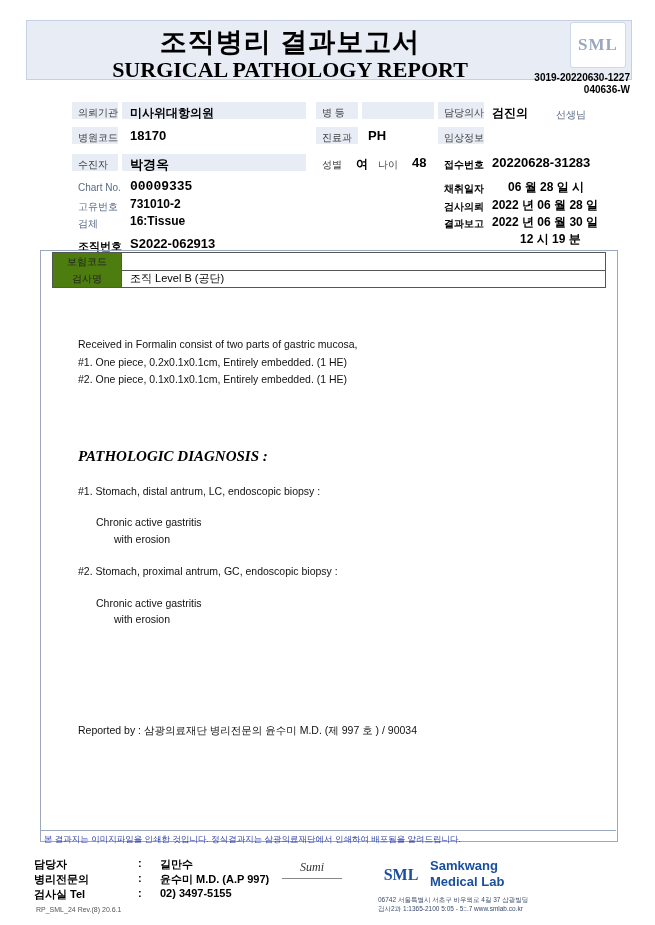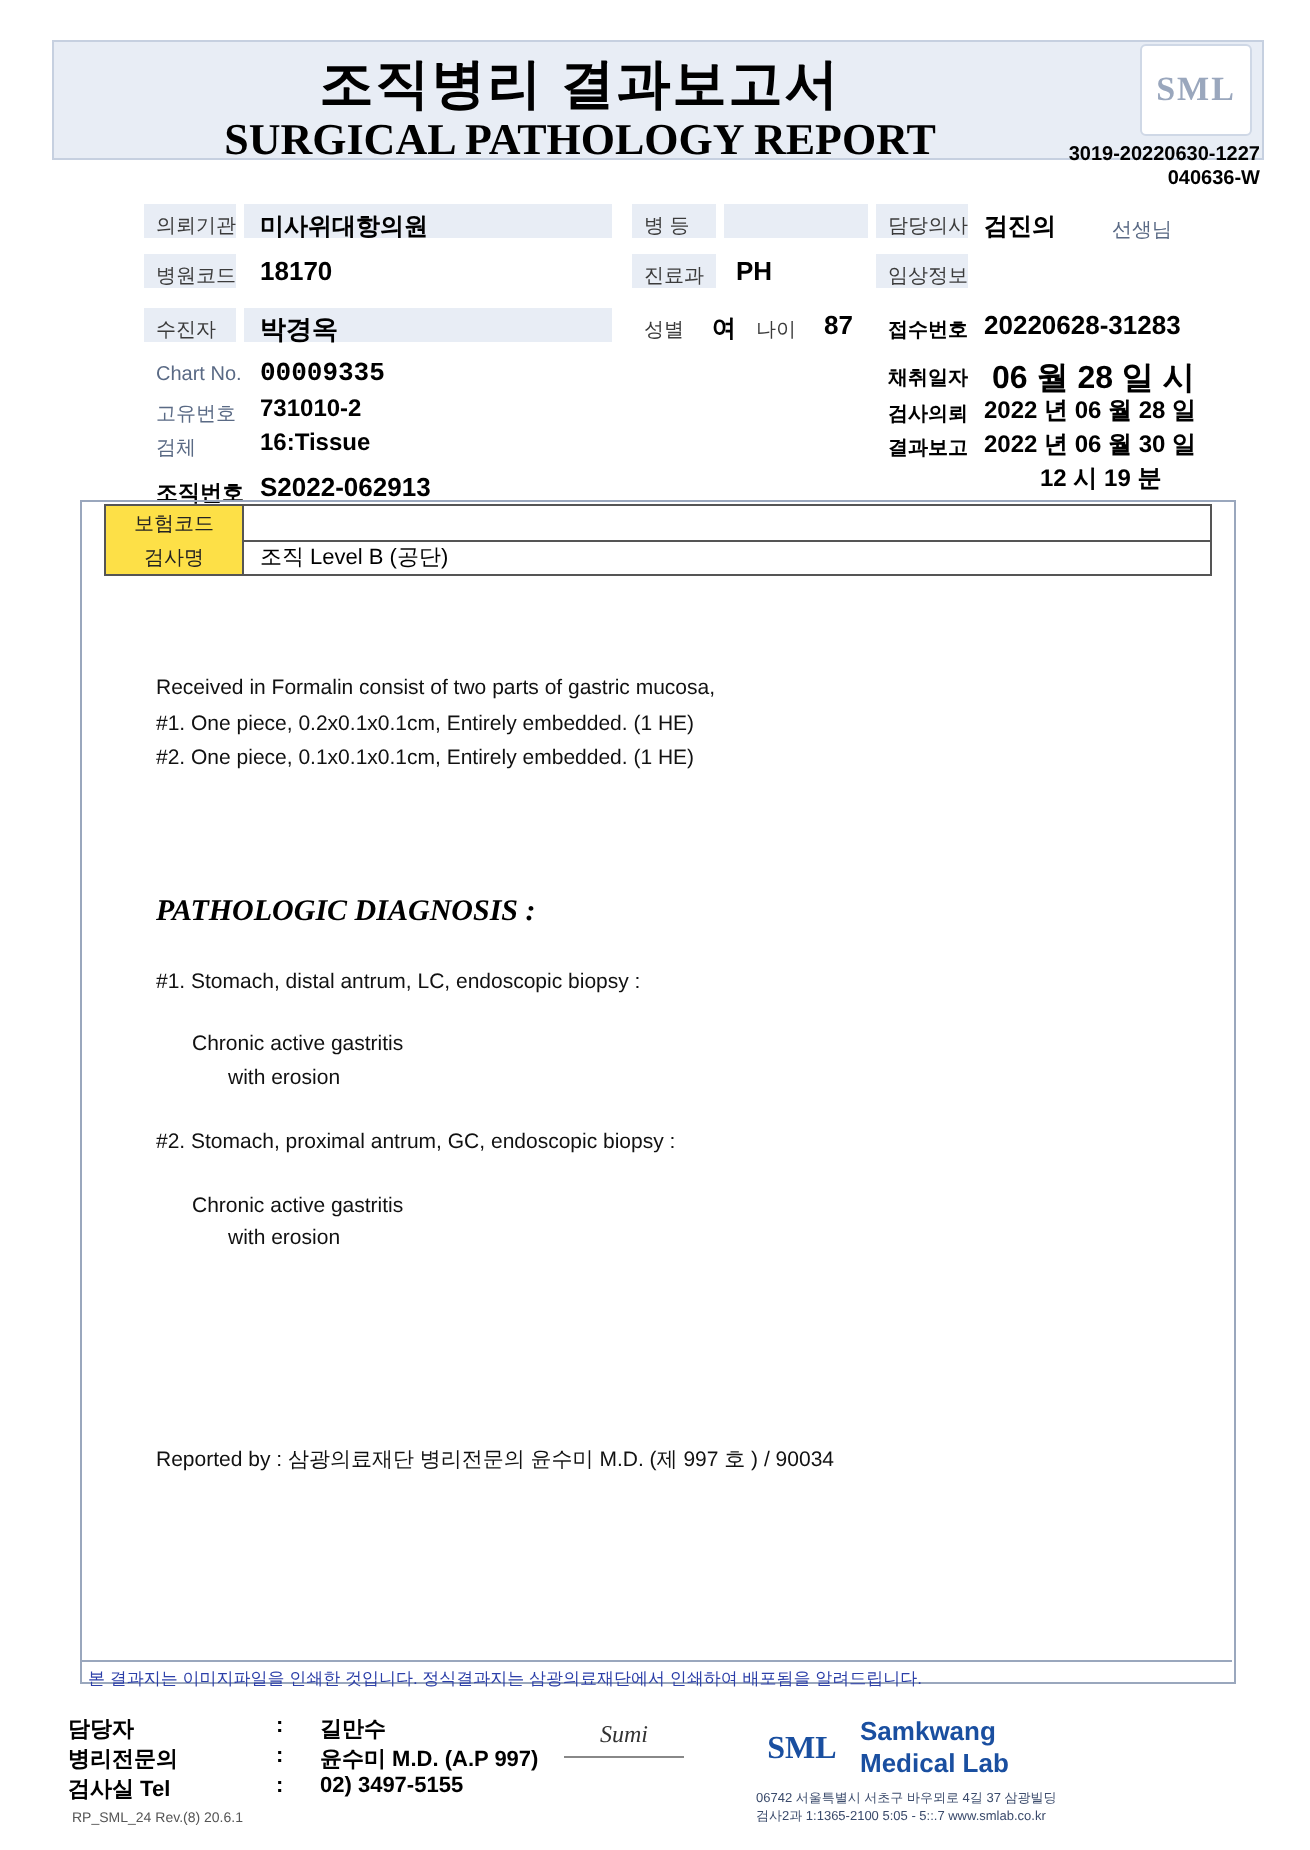--- a/index.html
+++ b/index.html
@@ -62,21 +62,21 @@
     position:absolute;left:52px;top:252px;width:552px;height:34px;
     border:1px solid #555;
   }
   .codebox .row{
     position:absolute;left:0;width:552px;height:17px;
   }
   .codebox .r1{top:0;border-bottom:1px solid #555;}
   .codebox .r2{top:17px;}
   .codebox .c1{
     position:absolute;left:0;top:0;width:68px;height:17px;
-    background:#fde047;border-right:1px solid #555;
+    background:#4d7c0f;border-right:1px solid #555;
     font-size:10px;color:#222;display:flex;align-items:center;justify-content:center;
   }
   .codebox .c2{
     position:absolute;left:69px;top:0;height:17px;
     font-size:11px;color:#000;display:flex;align-items:center;padding-left:8px;
   }
 
   
   .bodybox{
     position:absolute;left:40px;top:250px;width:576px;height:590px;
@@ -173,29 +173,29 @@
     <div class="val" style="left:466px;top:32px;"></div>
 
     <div class="fieldbg" style="left:46px;top:58px;width:46px;"></div>
     <div class="lbl" style="left:52px;top:62px;">수진자</div>
     <div class="fieldbg" style="left:96px;top:58px;width:184px;"></div>
     <div class="val" style="left:104px;top:60px;font-size:13px;">박경옥</div>
 
     <div class="lbl" style="left:296px;top:62px;">성별</div>
     <div class="val" style="left:330px;top:60px;">여</div>
     <div class="lbl" style="left:352px;top:62px;">나이</div>
-    <div class="val" style="left:386px;top:59px;font-size:13px;">87</div>
+    <div class="val" style="left:386px;top:59px;font-size:13px;">48</div>
 
     <div class="lbl-b" style="left:418px;top:62px;">접수번호</div>
     <div class="val" style="left:466px;top:59px;font-size:13px;">20220628-31283</div>
 
     <div class="lbl" style="left:52px;top:86px;color:#5a6a85;">Chart No.</div>
     <div class="val" style="left:104px;top:83px;font-size:13px;font-family:Liberation Mono, monospace;">00009335</div>
     <div class="lbl-b" style="left:418px;top:86px;">채취일자</div>
-    <div class="val" style="left:470px;top:83px;font-size:16px;">06 월 28 일 시</div>
+    <div class="val" style="left:482px;top:83px;font-size:12px;">06 월 28 일 시</div>
 
     <div class="lbl" style="left:52px;top:104px;color:#5a6a85;">고유번호</div>
     <div class="val" style="left:104px;top:101px;font-size:12px;">731010-2</div>
     <div class="lbl-b" style="left:418px;top:104px;">검사의뢰</div>
     <div class="val" style="left:466px;top:101px;font-size:12px;">2022 년 06 월 28 일</div>
 
     <div class="lbl" style="left:52px;top:121px;color:#5a6a85;">검체</div>
     <div class="val" style="left:104px;top:118px;font-size:12px;">16:Tissue</div>
     <div class="lbl-b" style="left:418px;top:121px;">결과보고</div>
     <div class="val" style="left:466px;top:118px;font-size:12px;">2022 년 06 월 30 일</div>

